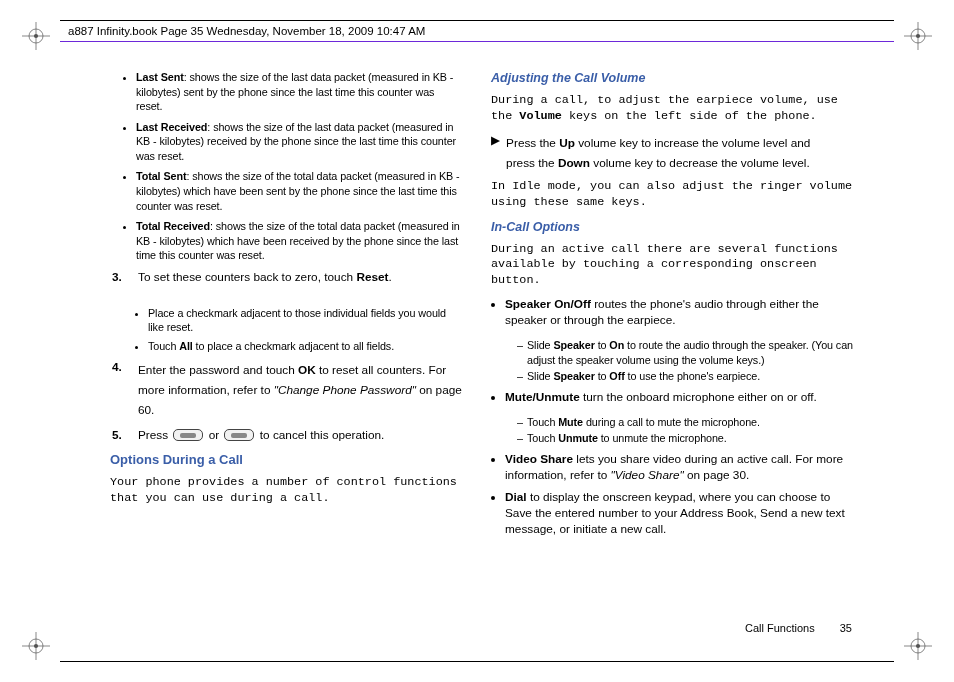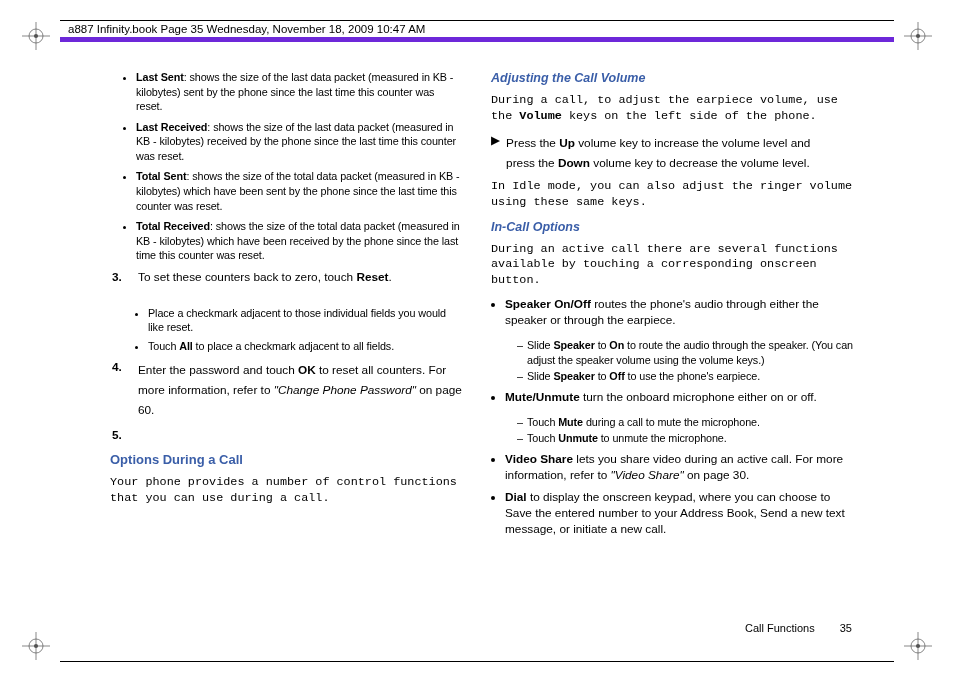--- a/index.html
+++ b/index.html
@@ -21,21 +21,21 @@
   .tl { top: 22px; left: 22px; }
   .tr { top: 22px; right: 22px; }
   .bl { bottom: 22px; left: 22px; }
   .br { bottom: 22px; right: 22px; }
   .crop-line-top {
     position: absolute;
     top: 20px;
     left: 60px;
     right: 60px;
     border-top: 1px solid #000;
-    border-bottom: 5px solid #6d28d9;
+    border-bottom: 1px solid #6d28d9;
     height: 22px;
     display: flex;
     align-items: center;
     padding-left: 8px;
     font-size: 11.5px;
   }
   .crop-line-bottom {
     position: absolute;
     bottom: 20px;
     left: 60px;
@@ -180,20 +180,23 @@
 
     <div class="numstep">
       <span class="num">4.</span>
       <span class="txt" style="line-height:1.7;">
         <span>Enter the password and touch </span><b>OK</b><span> to reset all counters. For more information, refer to </span><i class="ref">"Change Phone Password"</i><span>  on page 60.</span>
       </span>
     </div>
 
     <div class="numstep">
       <span class="num">5.</span>
+      <span class="txt">
+        <span>Press </span><span class="key-icon"></span><span> or </span><span class="key-icon end"></span><span> to cancel this operation.</span>
+      </span>
     </div>
 
     <div class="section-h">Options During a Call</div>
     <p class="para" style="padding-left:10px;">Your phone provides a number of control functions that you can use during a call.</p>
   </div>
 
   <div class="col col-right">
     <div class="subsection-h">Adjusting the Call Volume</div>
     <p class="para">
       <span>During a call, to adjust the earpiece volume, use the </span><b>Volume</b><span> keys on the left side of the phone.</span>

